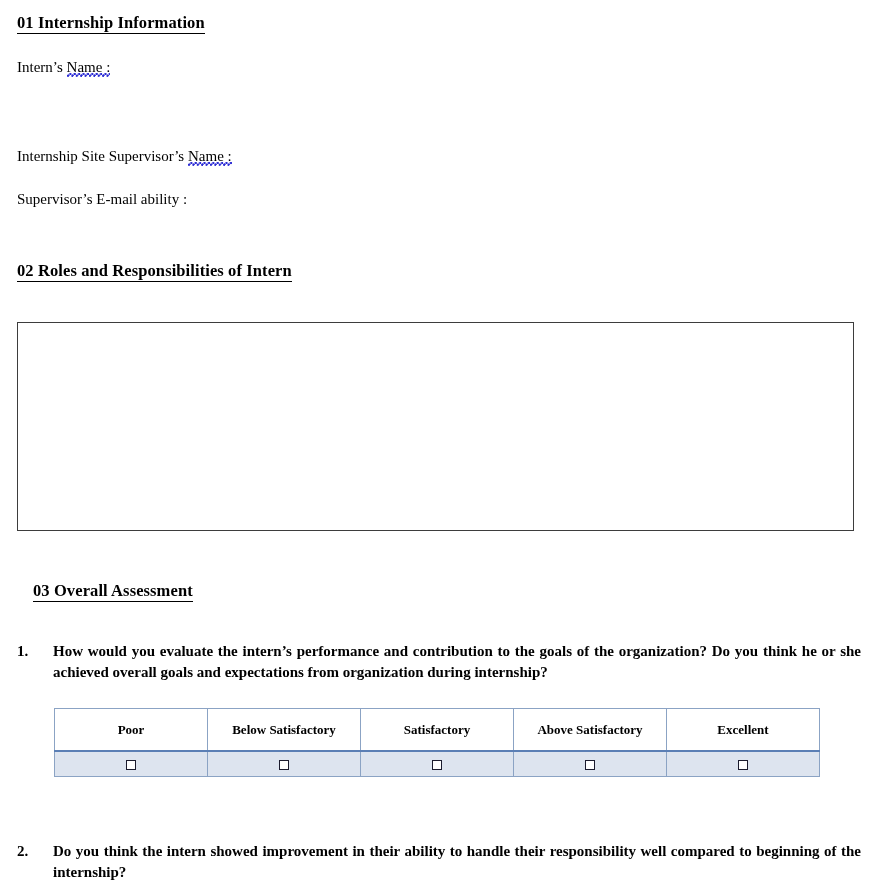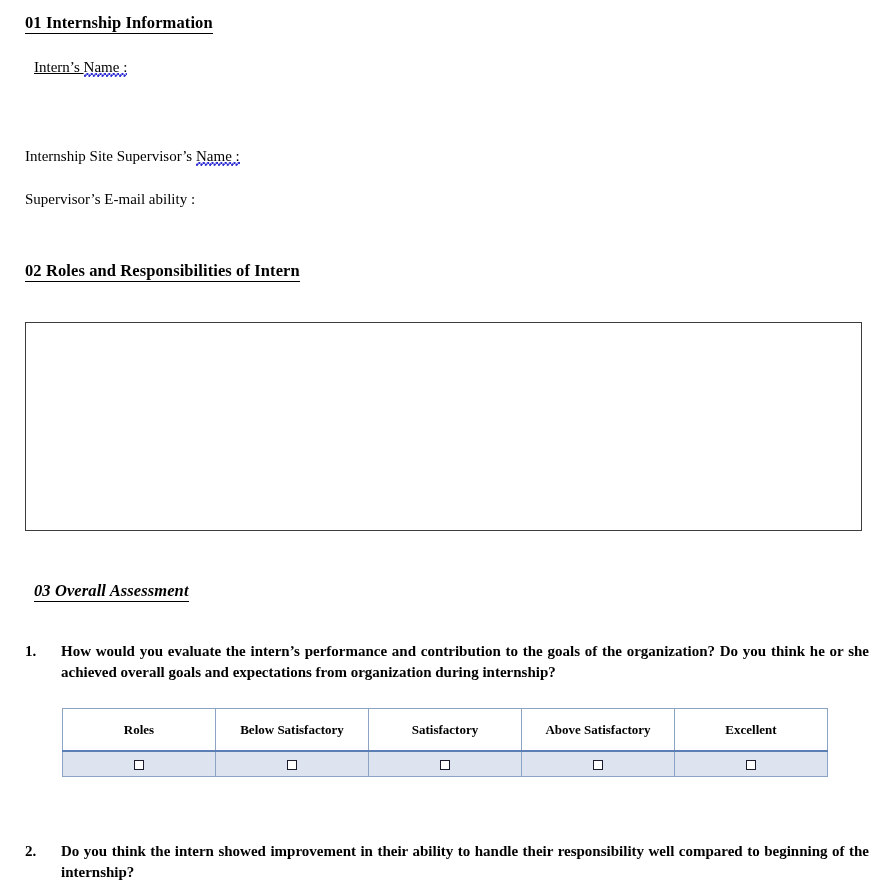--- a/index.html
+++ b/index.html
@@ -15,21 +15,20 @@
     color: #000000;
     overflow: hidden;
     position: relative;
   }
 
   .page {
     position: relative;
     width: 723px;
     height: 896px;
     padding: 14px;
-    margin-left: 8px;
   }
 
   
   .section-heading {
     font-weight: bold;
     font-size: 16.5px;
     letter-spacing: 0.1px;
     display: inline-block;
     border-bottom: 1.6px solid #000;
     padding-bottom: 1px;
@@ -136,52 +135,52 @@
 </style>
 </head>
 <body>
 
 <div class="page">
 
   <div class="heading-row" style="position:absolute; left:0; top:14px;">
     <span class="section-heading">01 Internship Information</span>
   </div>
 
-  <div class="info-line" style="position:absolute; left:9px; top:60px;text-decoration:underline;">
+  <div class="info-line" style="position:absolute; left:0; top:60px;">
     <span>Intern’s </span><span class="spell">Name :</span>
   </div>
 
 
   <div class="info-line" style="position:absolute; left:0; top:149px;text-align:center;">
     <span>Internship Site Supervisor’s </span><span class="spell">Name :</span>
   </div>
 
   <div class="info-line" style="position:absolute; left:0; top:192px;">
     <span>Supervisor’s E-mail ability :</span>
   </div>
 
   <div class="heading-row" style="position:absolute; left:0; top:262px;">
     <span class="section-heading">02 Roles and Responsibilities of Intern</span>
   </div>
 
   <div class="content-box"></div>
 
-  <div class="heading-row" style="position:absolute; left:9px; top:582px;font-style:italic;">
+  <div class="heading-row" style="position:absolute; left:16px; top:582px;">
     <span class="section-heading">03 Overall Assessment</span>
   </div>
 
   <div class="question" style="position:absolute; left:0; top:641px; width:883px;">
     <span class="qnum">1.</span>
     <span class="qtext">How would you evaluate the intern’s performance and contribution to the goals of the organization? Do you think he or she achieved overall goals and expectations from organization during internship?</span>
   </div>
 
   <table class="rating-table" style="top:708px;">
     <thead>
       <tr>
-        <th>Roles</th>
+        <th>Poor</th>
         <th>Below Satisfactory</th>
         <th>Satisfactory</th>
         <th>Above Satisfactory</th>
         <th>Excellent</th>
       </tr>
     </thead>
     <tbody>
       <tr>
         <td>
           <span class="checkbox-glyph"></span>

